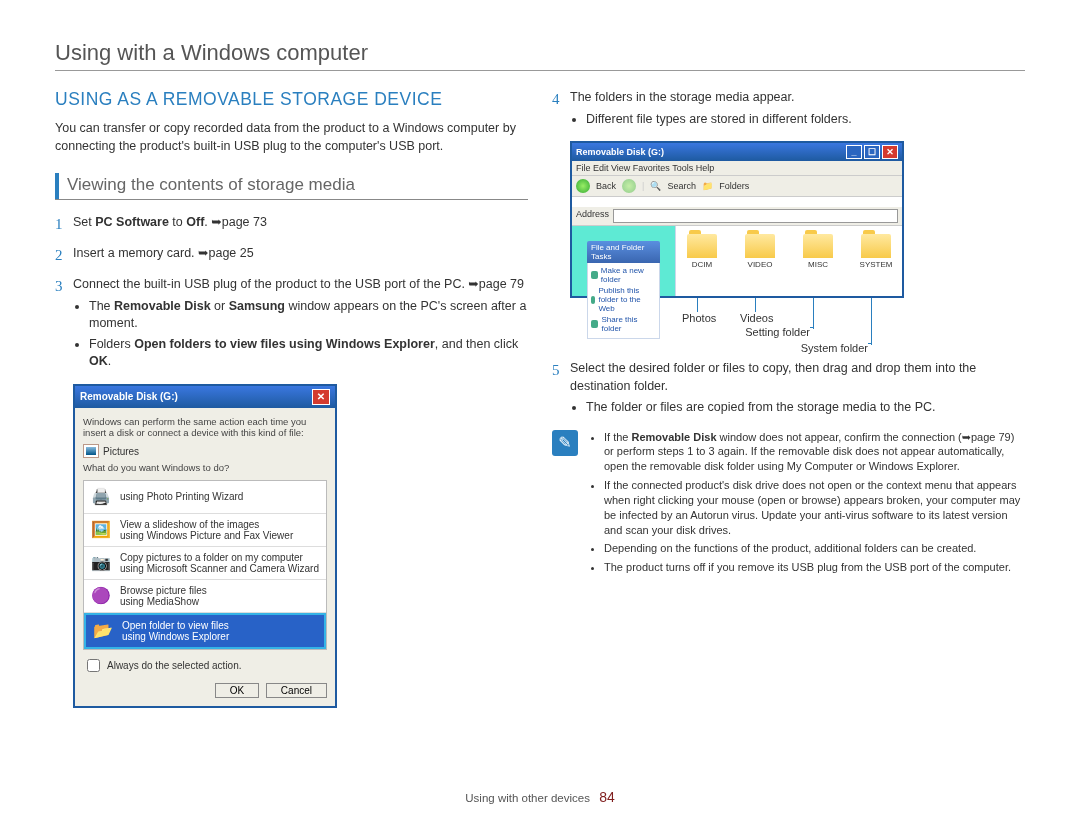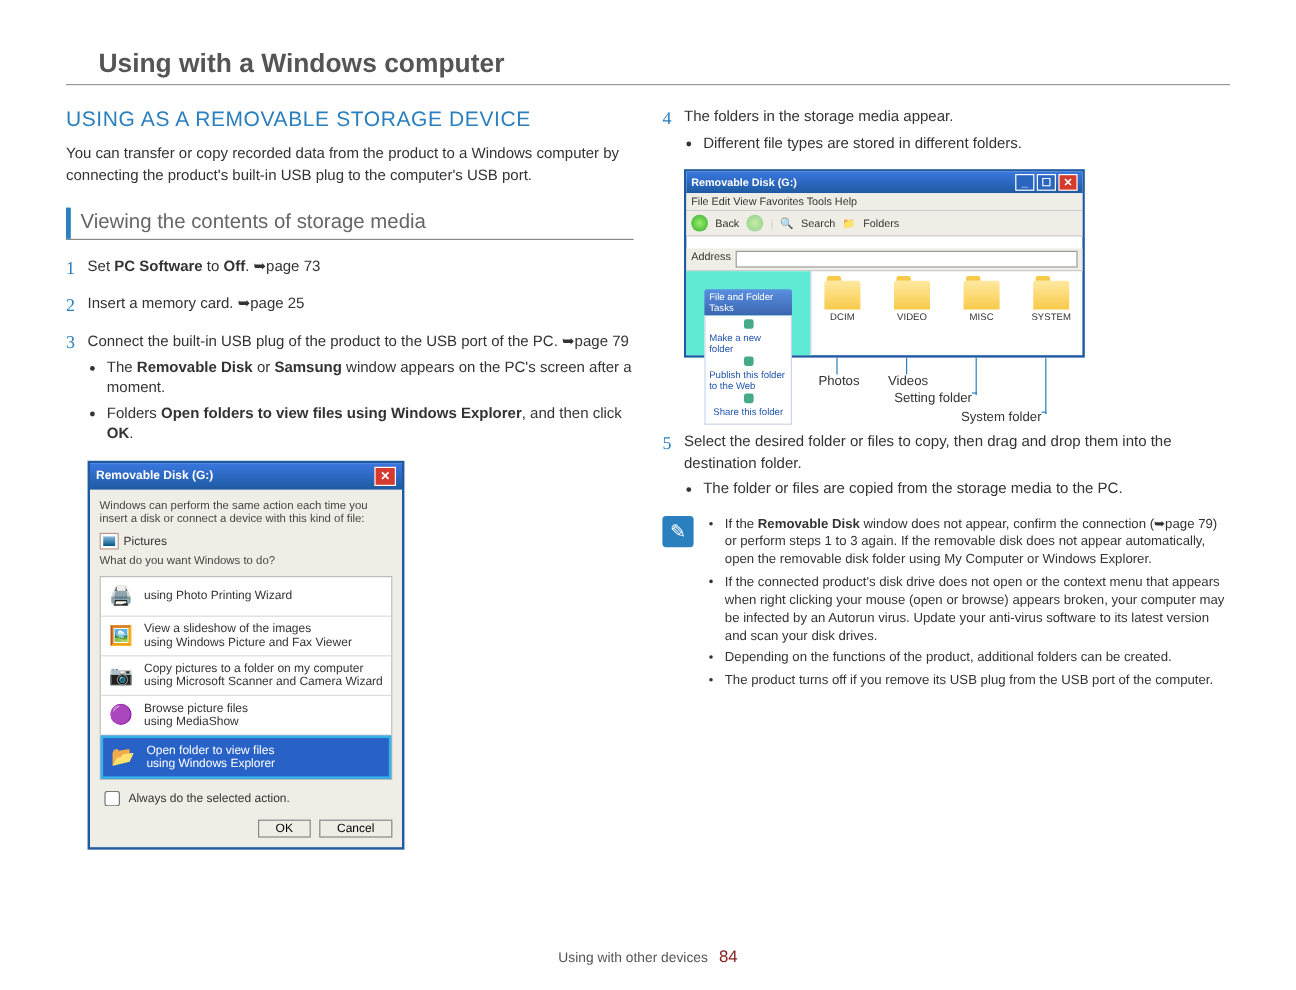--- a/index.html
+++ b/index.html
@@ -9,24 +9,23 @@
     font-family: Arial, Helvetica, sans-serif;
     font-size: 12.5px;
     color: #333;
     width: 1080px;
     height: 825px;
     box-sizing: border-box;
     padding: 40px 55px 20px 55px;
   }
   .page-title {
     font-size: 22px;
-    font-weight: 700;
+    font-weight: 400;
     color: #555;
     margin-bottom: 4px;
-    margin-left: 27px;
   }
   .rule {
     border-bottom: 1px solid #999;
     margin-bottom: 18px;
   }
   .columns {
     display: flex;
     gap: 24px;
   }
   .col { flex: 1; min-width: 0; }
@@ -135,21 +134,21 @@
   .exp-tool{background:#efeee6;padding:3px 4px;display:flex;gap:6px;align-items:center;border-bottom:1px solid #ccc;}
   .tb-ico{width:14px;height:14px;border-radius:50%;}
   .tb-back{background:radial-gradient(#9e6,#3a3);}
   .tb-fwd{background:radial-gradient(#9e6,#3a3);opacity:.5;}
   .exp-addr{background:#efeee6;padding:2px 4px;border-bottom:1px solid #ccc;display:flex;align-items:flex-start;gap:4px;margin-top:10px;}
   .addr-box{flex:1;border:1px solid #999;background:#fff;height:12px;}
   .exp-body{display:flex;height:70px;}
   .exp-side{width:92px;background:#5eead4;border-right:1px solid #cbd7ea;padding:15px;}
   .side-head{background:linear-gradient(#5a8fe0,#3a66b0);color:#fff;padding:2px 4px;font-size:8px;border-radius:2px 2px 0 0;}
   .side-links{background:#fff;border:1px solid #cbd7ea;border-top:none;padding:3px;font-size:8px;color:#2255aa;}
-  .side-links div{display:flex;align-items:center;gap:3px;margin-bottom:2px;flex-direction:column;}
+  .side-links div{display:flex;align-items:center;gap:3px;margin-bottom:2px;}
   .sl-ico{width:8px;height:8px;background:#4a8;border-radius:2px;}
   .exp-main{flex:1;display:flex;gap:18px;padding:8px 6px;align-items:flex-start;}
   .folder{display:flex;flex-direction:column;align-items:center;width:40px;}
   .folder-ico{width:30px;height:24px;background:linear-gradient(#ffe9a0,#f8ca4a);border-radius:2px 2px 0 0;position:relative;}
   .folder-ico::before{content:"";position:absolute;top:-4px;left:2px;width:12px;height:4px;background:#f8ca4a;border-radius:2px 2px 0 0;}
   .folder-lbl{font-size:8px;margin-top:2px;color:#333;}
 
   
   .callouts{position:relative;width:330px;height:58px;}
   .co-line{position:absolute;border-left:1px solid #2a7fbf;}

